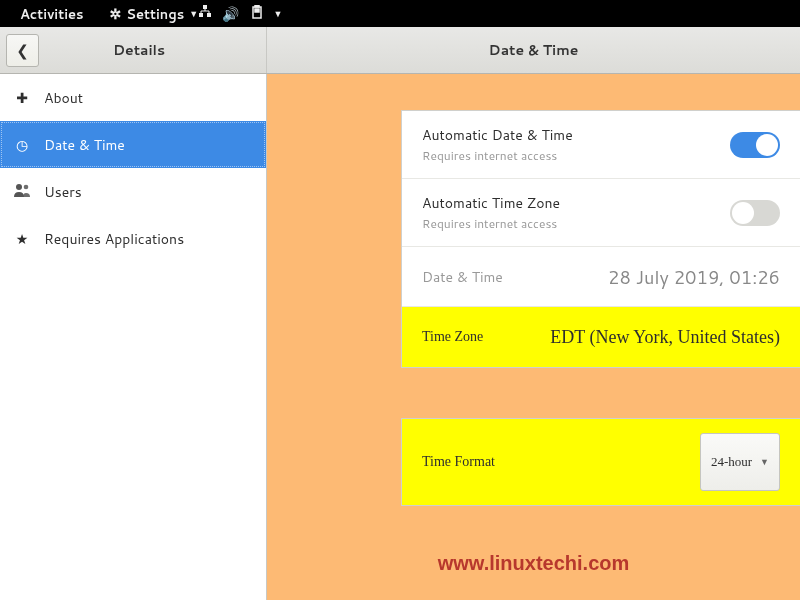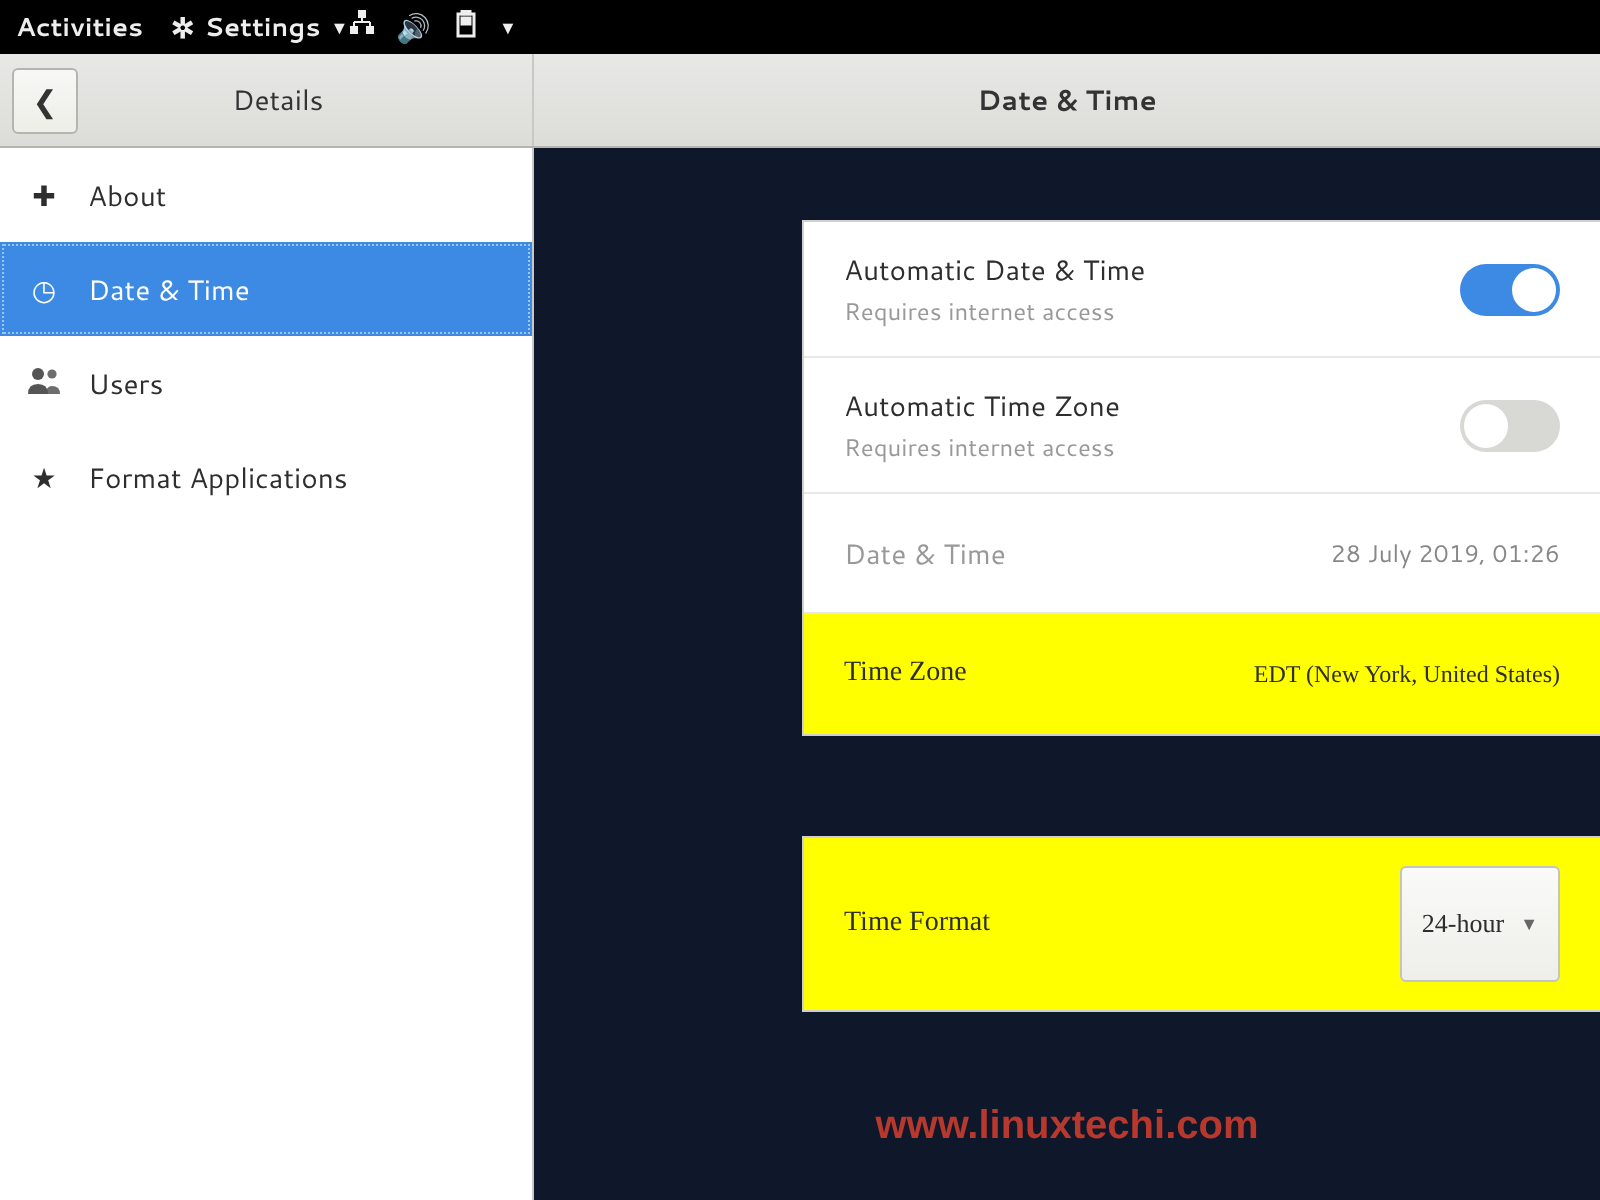--- a/index.html
+++ b/index.html
@@ -18,21 +18,21 @@
       background: #000;
       color: #eee;
       display: flex;
       align-items: center;
       font-size: 13px;
       padding: 0 8px;
     }
     .topbar-left { display: flex; align-items: center; gap: 14px; }
     .topbar-center { flex: 1; text-align: center; font-weight: 600; }
     .topbar-right { display: flex; align-items: center; gap: 10px; }
-    .topbar-item { display: flex; align-items: center; gap: 5px; font-weight: 600; }
+    .topbar-item { display: flex; align-items: center; gap: 5px; font-weight: 600; margin-left: 12px; }
     .settings-gear { font-size: 14px; }
     .dropdown-arrow { font-size: 9px; }
     .tray-icon { font-size: 14px; }
     
     
     .window-header {
       height: 47px;
       background: linear-gradient(#e8e8e6, #dcdcd8);
       border-bottom: 1px solid #b5b5b0;
       display: flex;
@@ -58,21 +58,21 @@
       align-items: center;
       justify-content: center;
       font-size: 15px;
       color: #333;
       cursor: pointer;
     }
     .sidebar-title {
       position: absolute;
       left: 12px; right: 0;
       text-align: center;
-      font-weight: 400;
+      font-weight: 700;
       font-size: 14px;
       color: #333;
       pointer-events: none;
     }
     .main-header {
       flex: 1;
       text-align: center;
       font-weight: 600;
       font-size: 14px;
       color: #333;
@@ -103,21 +103,21 @@
       background: #3d8ae5;
       color: #fff;
       outline: 1px dotted rgba(255,255,255,0.5);
       outline-offset: -2px;
     }
     .sidebar-icon { width: 16px; text-align: center; font-size: 14px; }
     
     
     .main {
       flex: 1;
-      background: #0f172a;
+      background: #fdba74;
       position: relative;
       padding-top: 36px;
     }
     
     .settings-group {
       margin-left: 134px;
       background: #fff;
       border: 1px solid #d0d0cc;
       border-right: none;
     }
@@ -125,21 +125,21 @@
       display: flex;
       align-items: center;
       padding: 14px 20px;
       border-bottom: 1px solid #e8e8e4;
       min-height: 60px;
     }
     .settings-row:last-child { border-bottom: none; }
     .row-text { flex: 1; }
     .row-title { font-size: 14px; color: #2e2e2e; }
     .row-subtitle { font-size: 12px; color: #999; margin-top: 2px; }
-    .row-value { font-size: 12px; color: #888; }
+    .row-value { font-size: 18px; color: #888; }
     .row-disabled .row-title { color: #999; }
     
     .highlight-row {
       background: #ffff00;
       color: #2e2e2e;
       font-family: Liberation Serif, serif;
     }
     .highlight-row .row-value { color: #2e2e2e; }
     
     .group-spacer { height: 50px; }
@@ -253,21 +253,21 @@
             <circle cx="5" cy="4" r="3"></circle>
             <path d="M0 14 Q0 9 5 9 Q10 9 10 14 Z"></path>
             <circle cx="12" cy="4" r="2.3" opacity="0.85"></circle>
             <path d="M9 14 Q9 10 12 10 Q16 10 16 14 Z" opacity="0.85"></path>
           </svg>
       </span>
       <span>Users</span>
     </div>
     <div class="sidebar-item">
       <span class="sidebar-icon">★</span>
-      <span>Format Applications</span>
+      <span>Requires Applications</span>
     </div>
   </div>
 
   <div class="main">
 
     <div class="settings-group">
       <div class="settings-row">
         <div class="row-text">
           <div class="row-title">Automatic Date &amp; Time</div>
           <div class="row-subtitle">Requires internet access</div>

